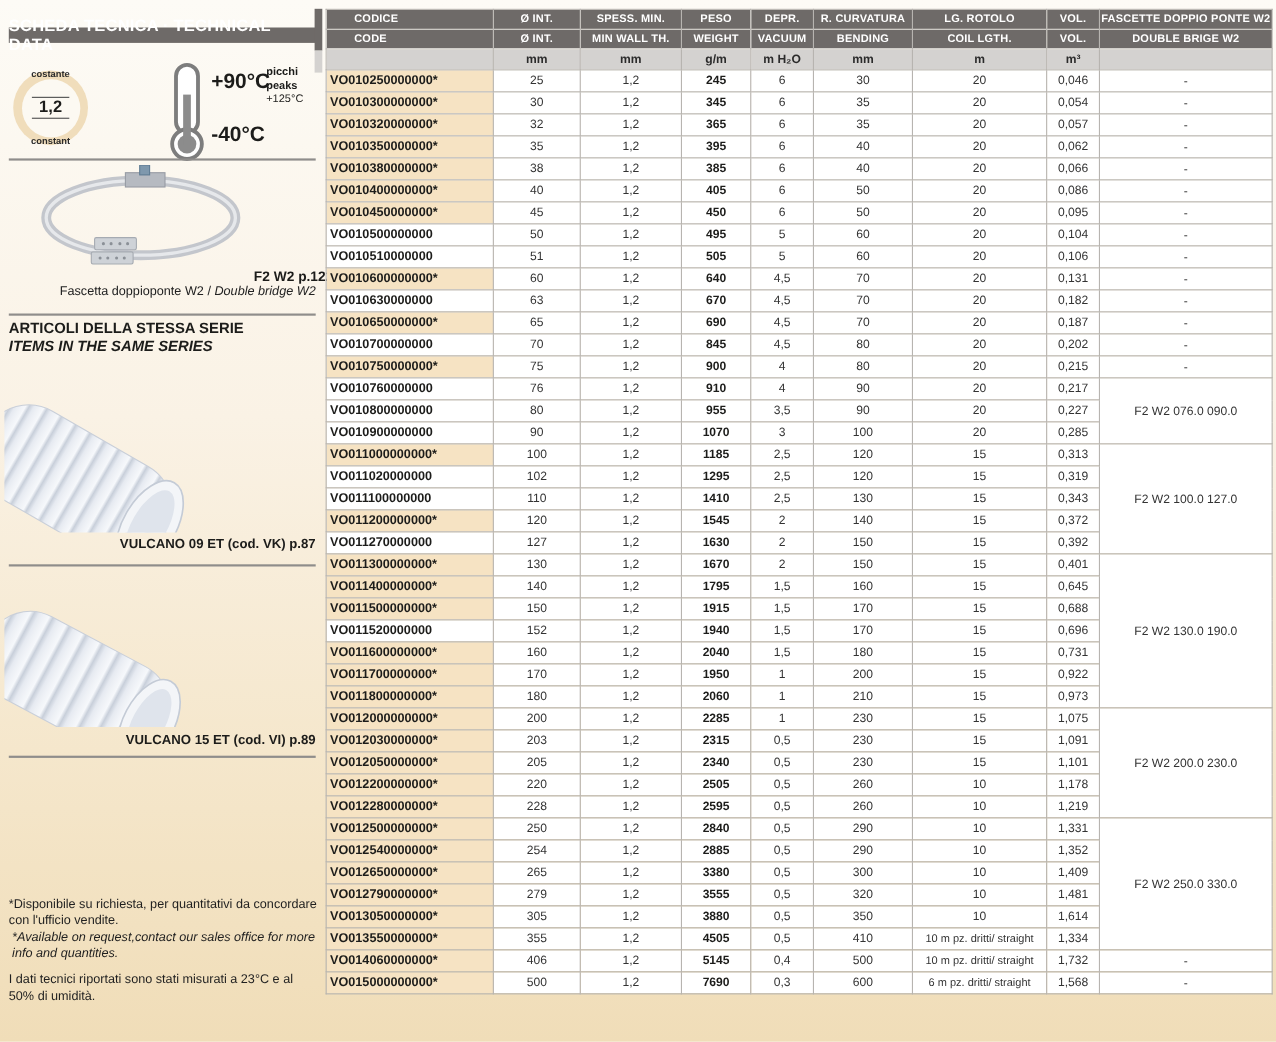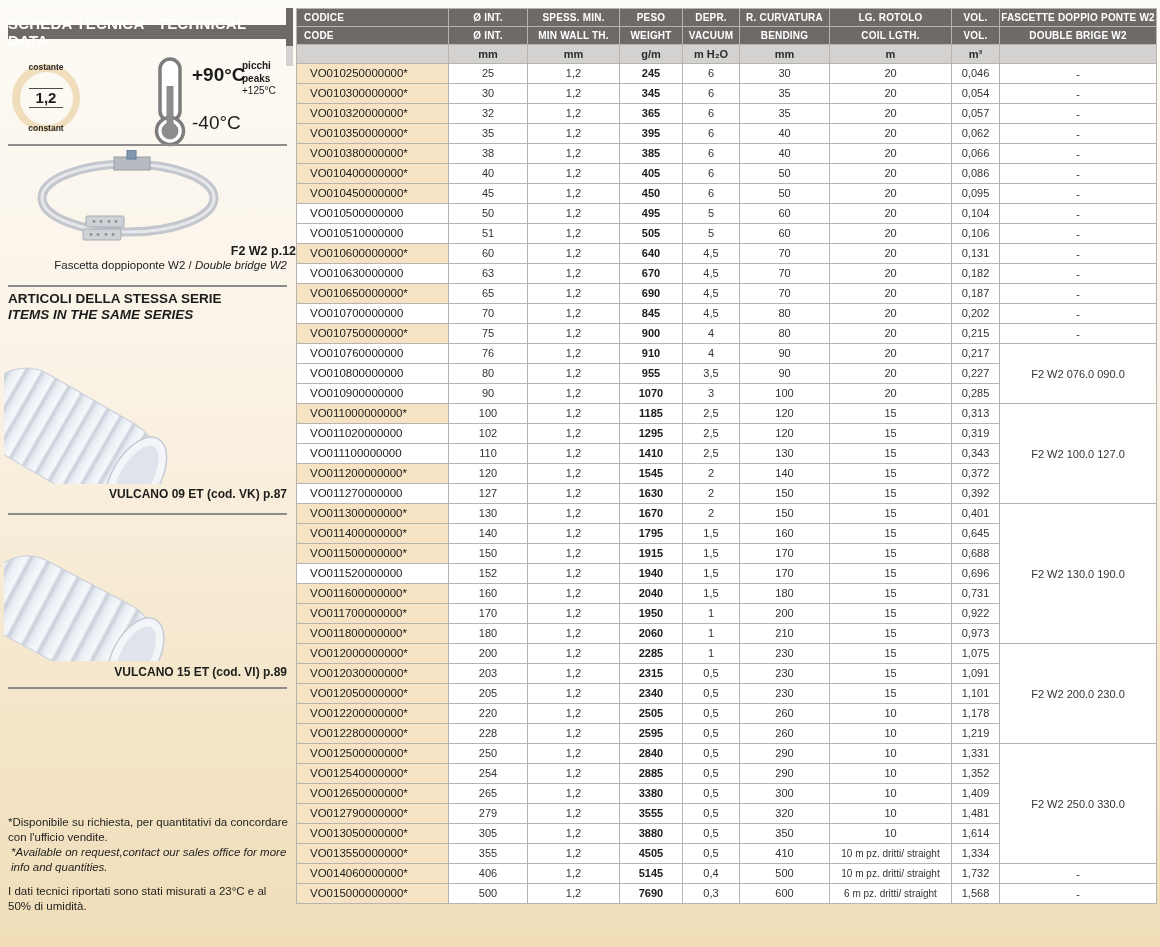--- a/index.html
+++ b/index.html
@@ -31,21 +31,21 @@
     display:flex;flex-direction:column;align-items:center;justify-content:center;gap:16px;
   }
   .badge-top,.badge-bot{font-size:8.5px;font-weight:bold;color:#2b2b2b;line-height:1.1;}
   .badge-val{
     font-size:15px;font-weight:bold;color:#1c1c1a;line-height:1.15;padding:0 7px;
     border-top:1px solid #4c4c4c;border-bottom:1px solid #4c4c4c;
   }
   .thermo-wrap{position:absolute;left:150px;top:54px;width:140px;height:95px;}
   .thermo-svg{position:absolute;left:2px;top:2px;}
   .temp-max{position:absolute;left:42px;top:10px;font-size:19px;font-weight:bold;}
-  .temp-min{position:absolute;left:42px;top:58px;font-size:19px;font-weight:normal;}
+  .temp-min{position:absolute;left:42px;top:58px;font-size:19px;font-weight:bold;}
   .peaks{position:absolute;left:92px;top:6px;font-size:10px;line-height:1.25;}
   .peaks .b{font-weight:bold;}
   .divider{position:absolute;left:8px;width:279px;height:2px;background:#8f8d8b;}
   .clamp-photo{position:absolute;left:28px;top:150px;}
   .clamp-ref{position:absolute;left:24px;top:244px;width:279px;text-align:right;font-weight:bold;font-size:12.5px;}
   .clamp-caption{position:absolute;left:8px;top:259px;width:279px;text-align:right;font-size:11.5px;color:#222;}
   .clamp-caption em{font-style:italic;}
   .series-title{position:absolute;left:8px;top:291px;width:279px;font-size:13.5px;font-weight:bold;line-height:1.2;}
   .series-title .en{font-style:italic;}
   .hose-photo-1{position:absolute;left:4px;top:326px;}
@@ -64,31 +64,31 @@
     position:absolute;left:296px;top:8px;width:860px;
     border-collapse:collapse;table-layout:fixed;
   }
   table.tech th,table.tech td{
     border:1px solid var(--border);overflow:hidden;white-space:nowrap;padding:0;
   }
   thead th{
     background:var(--header-bg);color:#fff;font-size:10px;font-weight:bold;
     height:18px;border:1px solid #d9d6d3;text-align:center;letter-spacing:.2px;
   }
-  thead th.thleft{text-align:left;padding-left:7px;}
+  thead th.thleft{text-align:left;padding-left:25px;}
   tr.units td{
     background:var(--units-bg);color:#2b2b2b;font-weight:bold;font-size:11px;
     height:19px;text-align:center;border:1px solid var(--border);
   }
   tbody td{
     background:#fff;font-size:11px;height:19px;line-height:19px;
     text-align:center;color:#333;
   }
   tbody td.code{
-    text-align:left;padding-left:13px;font-weight:normal;font-size:11.5px;color:#1c1c1a;
+    text-align:left;padding-left:3px;font-weight:bold;font-size:11.5px;color:#1c1c1a;
   }
   tbody td.hl{background:var(--hl-bg);}
   tbody td.weight{font-weight:bold;color:#1c1c1a;}
   tbody td.small{font-size:10px;}
   tbody td.clampcell{font-size:11px;color:#333;line-height:normal;}
 </style>
 </head>
 <body>
 
 <div class="title-bar">SCHEDA TECNICA · TECHNICAL DATA</div>

